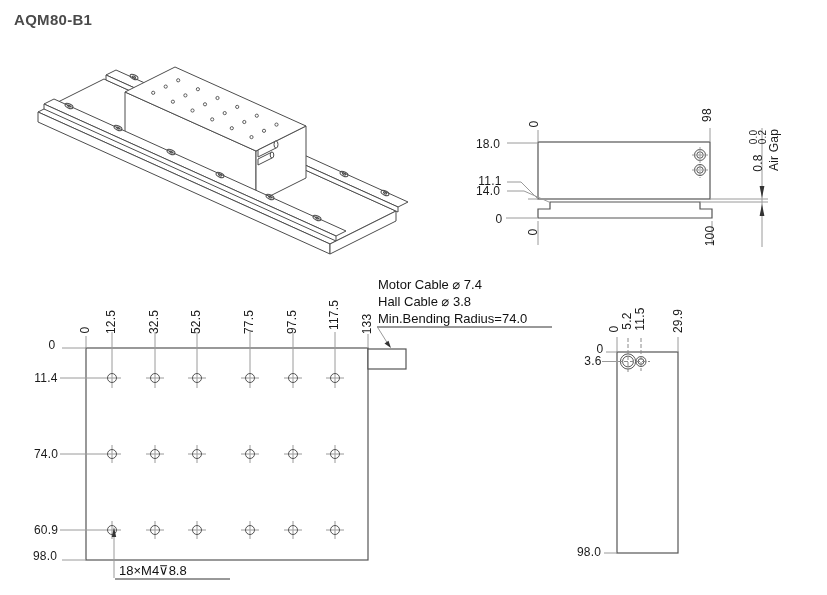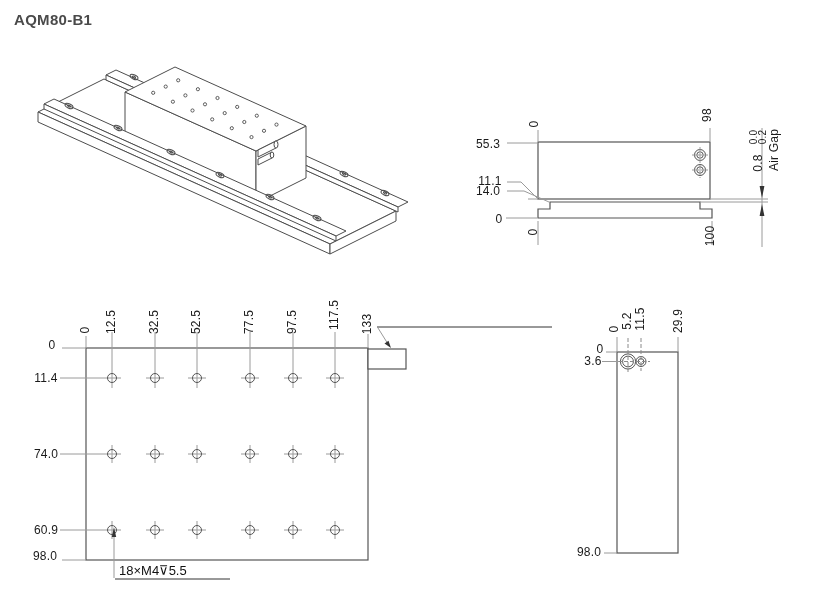--- a/index.html
+++ b/index.html
@@ -171,21 +171,21 @@
       </g>
       <g stroke="#9a9a9a" stroke-width="1" fill="none">
         <path d="M617,337 V352 M678,337 V352"></path>
         <path d="M606,352 H617 M602,361.5 H619 M604,553 H617"></path>
       </g>
     </g>
   </svg>
 
   <div class="lbl rot" style="left:534px;top:124px">0</div>
   <div class="lbl rot" style="left:707px;top:115px">98</div>
-  <div class="lbl" style="left:488px;top:144px">55.3</div>
+  <div class="lbl" style="left:488px;top:144px">18.0</div>
   <div class="lbl" style="left:490px;top:181px">11.1</div>
   <div class="lbl" style="left:488px;top:191px">14.0</div>
   <div class="lbl" style="left:499px;top:219px">0</div>
   <div class="lbl rot" style="left:533px;top:232px">0</div>
   <div class="lbl rot" style="left:710px;top:236px">100</div>
   <div class="lbl rot sm" style="left:753px;top:137px">0.0</div>
   <div class="lbl rot sm" style="left:762px;top:137px">0.2</div>
   <div class="lbl rot" style="left:758px;top:163px">0.8</div>
   <div class="lbl rot" style="left:774px;top:150px">Air Gap</div>
 
@@ -195,21 +195,26 @@
   <div class="lbl rot" style="left:196px;top:322px">52.5</div>
   <div class="lbl rot" style="left:249px;top:322px">77.5</div>
   <div class="lbl rot" style="left:292px;top:322px">97.5</div>
   <div class="lbl rot" style="left:334px;top:315px">117.5</div>
   <div class="lbl rot" style="left:367px;top:324px">133</div>
   <div class="lbl" style="left:52px;top:345px">0</div>
   <div class="lbl" style="left:46px;top:378px">11.4</div>
   <div class="lbl" style="left:46px;top:454px">74.0</div>
   <div class="lbl" style="left:46px;top:530px">60.9</div>
   <div class="lbl" style="left:45px;top:556px">98.0</div>
-  <div class="note" style="left:119px;top:562px">18×M4⊽5.5</div>
+  <div class="note" style="left:119px;top:562px">18×M4⊽8.8</div>
+  <div class="note" style="left:378px;top:276px">
+    <div>Motor Cable ⌀ 7.4</div>
+    <div>Hall Cable ⌀ 3.8</div>
+    <div>Min.Bending Radius=74.0</div>
+  </div>
 
   <div class="lbl rot" style="left:614px;top:329px">0</div>
   <div class="lbl rot" style="left:627px;top:321px">5.2</div>
   <div class="lbl rot" style="left:640px;top:319px">11.5</div>
   <div class="lbl rot" style="left:678px;top:321px">29.9</div>
   <div class="lbl" style="left:600px;top:349px">0</div>
   <div class="lbl" style="left:593px;top:361px">3.6</div>
   <div class="lbl" style="left:589px;top:552px">98.0</div>
 
 </div>

